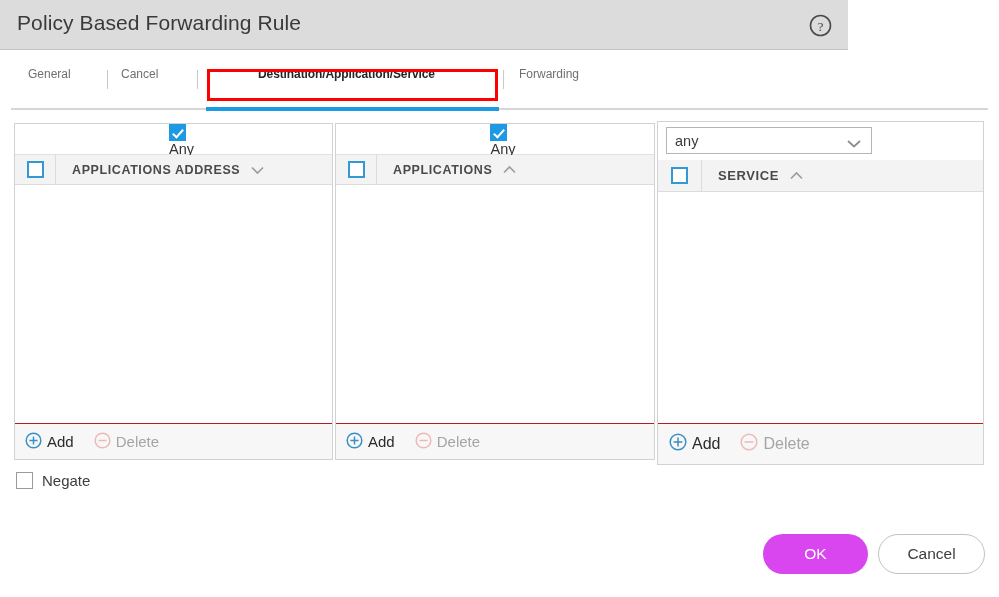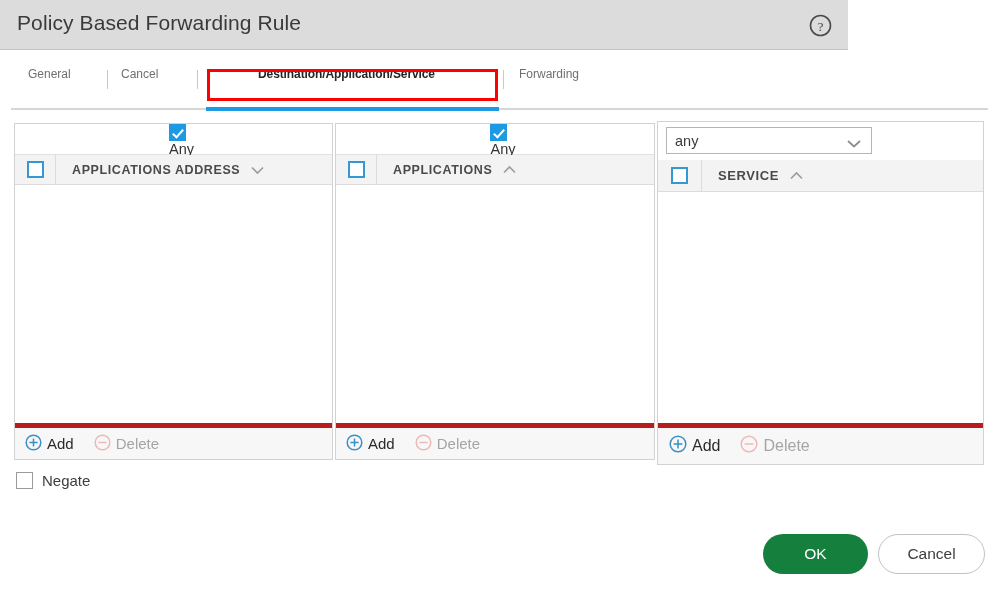--- a/index.html
+++ b/index.html
@@ -214,21 +214,21 @@
     bottom: 36px;
     background: #ffffff;
   }
   .panel-3 .panel-body { top: 70px; bottom: 41px; }
 
   .panel-footer {
     position: absolute;
     left: 0; right: 0; bottom: 0;
     height: 36px;
     background: #f7f7f7;
-    border-top: 5px solid #b91c1c;
+    border-top: 1px solid #b91c1c;
     box-sizing: border-box;
     display: flex;
     align-items: center;
     padding-left: 10px;
   }
   .panel-3 .panel-footer { height: 41px; padding-left: 11px; }
 
   .act {
     display: flex;
     align-items: center;
@@ -287,21 +287,21 @@
     box-sizing: border-box;
     display: flex;
     align-items: center;
     justify-content: center;
     font-size: 15.5px;
   }
   .btn-ok {
     left: 763px;
     top: 534px;
     width: 105px;
-    background: #15803d;
+    background: #d946ef;
     color: #ffffff;
     border: none;
   }
   .btn-cancel {
     left: 878px;
     top: 534px;
     width: 107px;
     background: #ffffff;
     color: #3d3d3d;
     border: 1px solid #c2c2c2;

